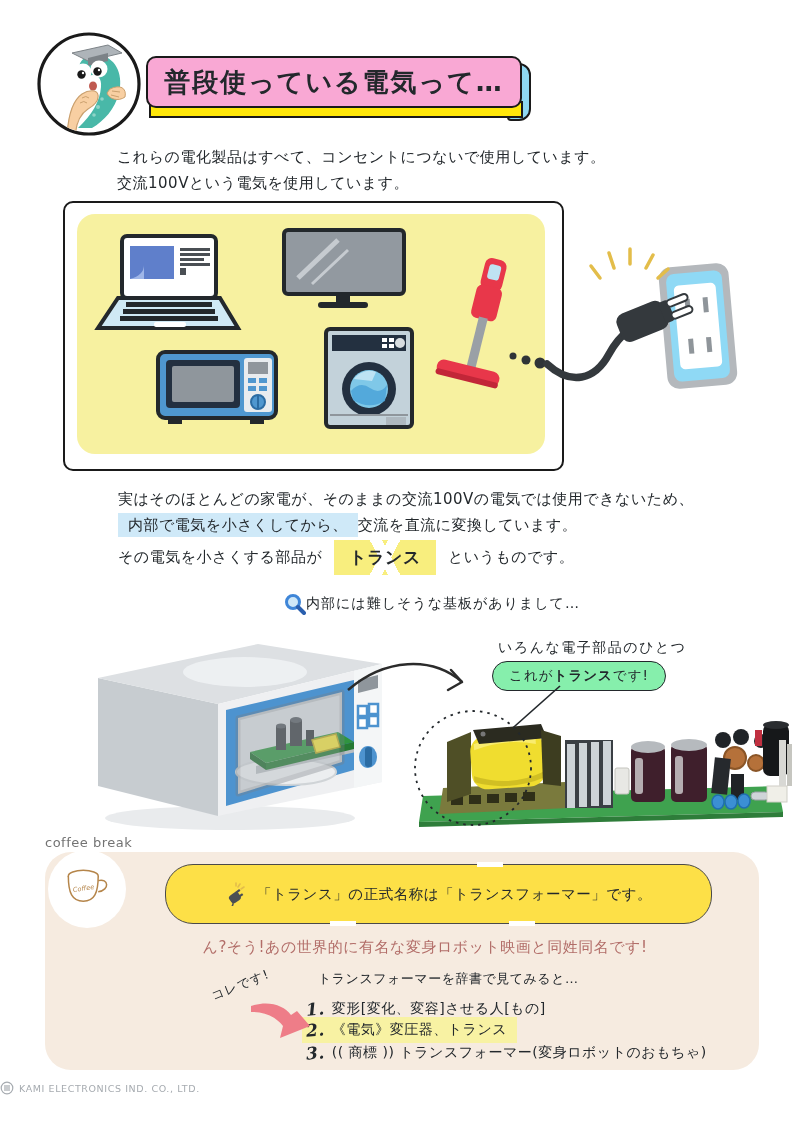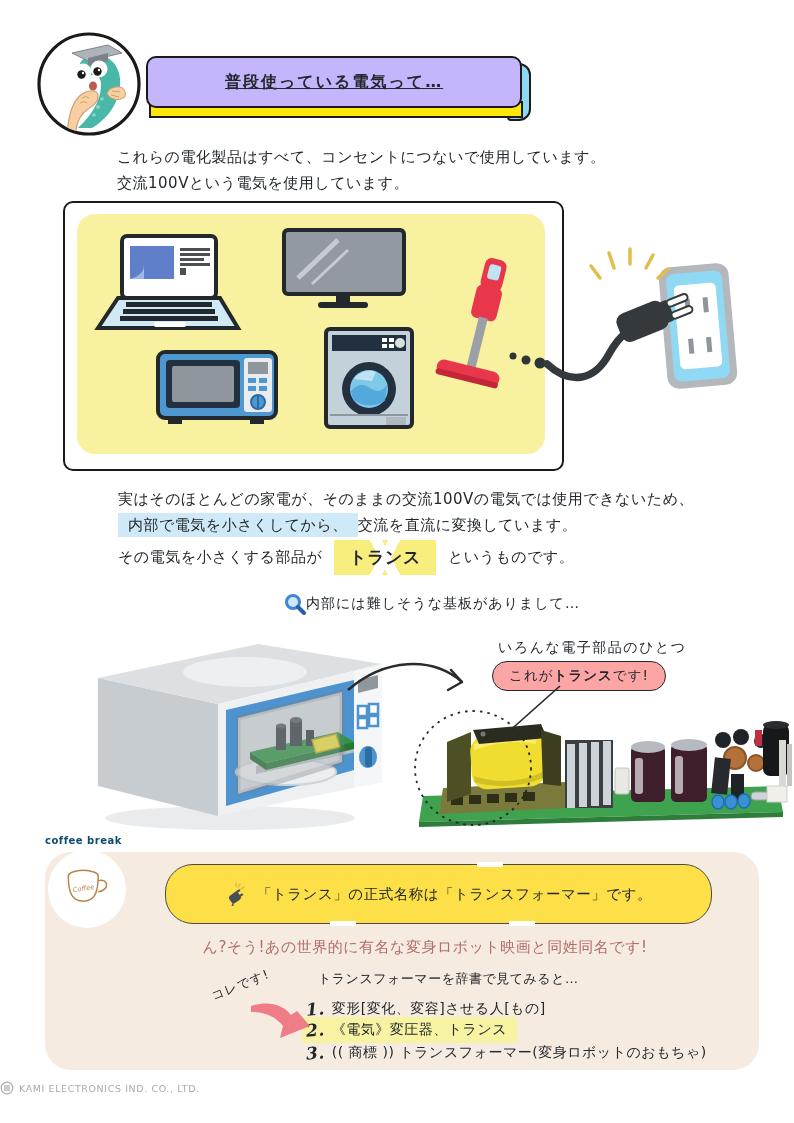--- a/index.html
+++ b/index.html
@@ -7,47 +7,47 @@
         font-family:"DejaVu Sans","Liberation Sans",sans-serif;color:#23282c;}
   .abs{position:absolute;}
 
   
   .mascot{left:36px;top:31px;width:106px;height:106px;}
   .banner{left:146px;top:56px;width:372px;height:50px;}
   .banner .flap{position:absolute;right:-13px;top:7px;width:20px;height:54px;background:#8fd8f2;
                 border:2.5px solid #1a1a1a;border-radius:4px 12px 12px 4px;}
   .banner .bar{position:absolute;left:3px;right:-5px;top:45px;height:13px;background:#ffe70a;
                border:2px solid #1a1a1a;}
-  .banner .face{position:absolute;left:0;top:0;width:100%;height:48px;background:#c4b5fd;
+  .banner .face{position:absolute;left:0;top:0;width:100%;height:48px;background:#f9a8d4;
                 border:2.5px solid #1a1a1a;border-radius:10px;display:flex;align-items:center;
-                justify-content:center;font-size:16px;font-weight:bold;letter-spacing:2px;text-decoration:underline;}
+                justify-content:center;font-size:26px;font-weight:bold;letter-spacing:2px;}
   .intro{left:117px;top:144px;font-size:15px;letter-spacing:.5px;line-height:26px;}
 
   
   .panel-outer{left:63px;top:201px;width:497px;height:266px;background:#fff;
                border:2.5px solid #1a1a1a;border-radius:10px;}
   .panel-yellow{left:77px;top:214px;width:468px;height:240px;background:#f7f1a0;border-radius:18px;}
 
   
   .bodyline{left:118px;font-size:15px;letter-spacing:.5px;}
   .hl-blue{background:#cfe9f8;padding:3px 10px;}
   .line3{display:flex;align-items:center;}
   .x-hl{display:inline-block;margin:0 12px;padding:6px 15px;font-size:17px;font-weight:bold;
         background-color:#f8ee7e;
         background-image:linear-gradient(62deg,rgba(255,255,255,0) 45%,#fff 45%,#fff 55%,rgba(255,255,255,0) 55%),
                          linear-gradient(-62deg,rgba(255,255,255,0) 45%,#fff 45%,#fff 55%,rgba(255,255,255,0) 55%);}
 
   .caption{left:284px;top:593px;display:flex;align-items:center;font-size:14px;letter-spacing:1px;}
   .note-text{left:498px;top:639px;font-size:14px;letter-spacing:1.5px;}
-  .bubble{left:492px;top:661px;width:172px;height:28px;background:#fca5a5;border:1.6px solid #23282c;
+  .bubble{left:492px;top:661px;width:172px;height:28px;background:#86efac;border:1.6px solid #23282c;
           border-radius:16px;display:flex;align-items:center;justify-content:center;font-size:13.5px;letter-spacing:1px;}
   .bubble b{font-weight:bold;}
 
   
-  .cb-label{left:45px;top:835px;font-size:10px;font-weight:bold;color:#0c4a6e;letter-spacing:.5px;}
+  .cb-label{left:45px;top:835px;font-size:13px;font-weight:normal;color:#737373;letter-spacing:.5px;}
   .cb-box{left:45px;top:852px;width:714px;height:218px;background:#f6ebe0;border-radius:26px;}
   .cb-cup{left:48px;top:850px;width:78px;height:78px;background:#fff;border-radius:50%;
           display:flex;align-items:center;justify-content:center;}
   .fact-box{left:165px;top:864px;width:545px;height:58px;background:#fde047;border:1.6px solid #4a4a4a;
             border-radius:28px;display:flex;align-items:center;justify-content:center;gap:10px;
             font-size:14.5px;letter-spacing:.5px;}
   .gap{position:absolute;background:#fff;width:26px;height:5px;}
   .exclaim{left:125px;top:938px;width:600px;text-align:center;font-size:15px;letter-spacing:.5px;color:#b26d68;}
   .dict-intro{left:318px;top:970px;font-size:13px;letter-spacing:.5px;}
   .dict-row{left:306px;display:flex;align-items:center;font-size:14px;letter-spacing:.5px;height:20px;}

